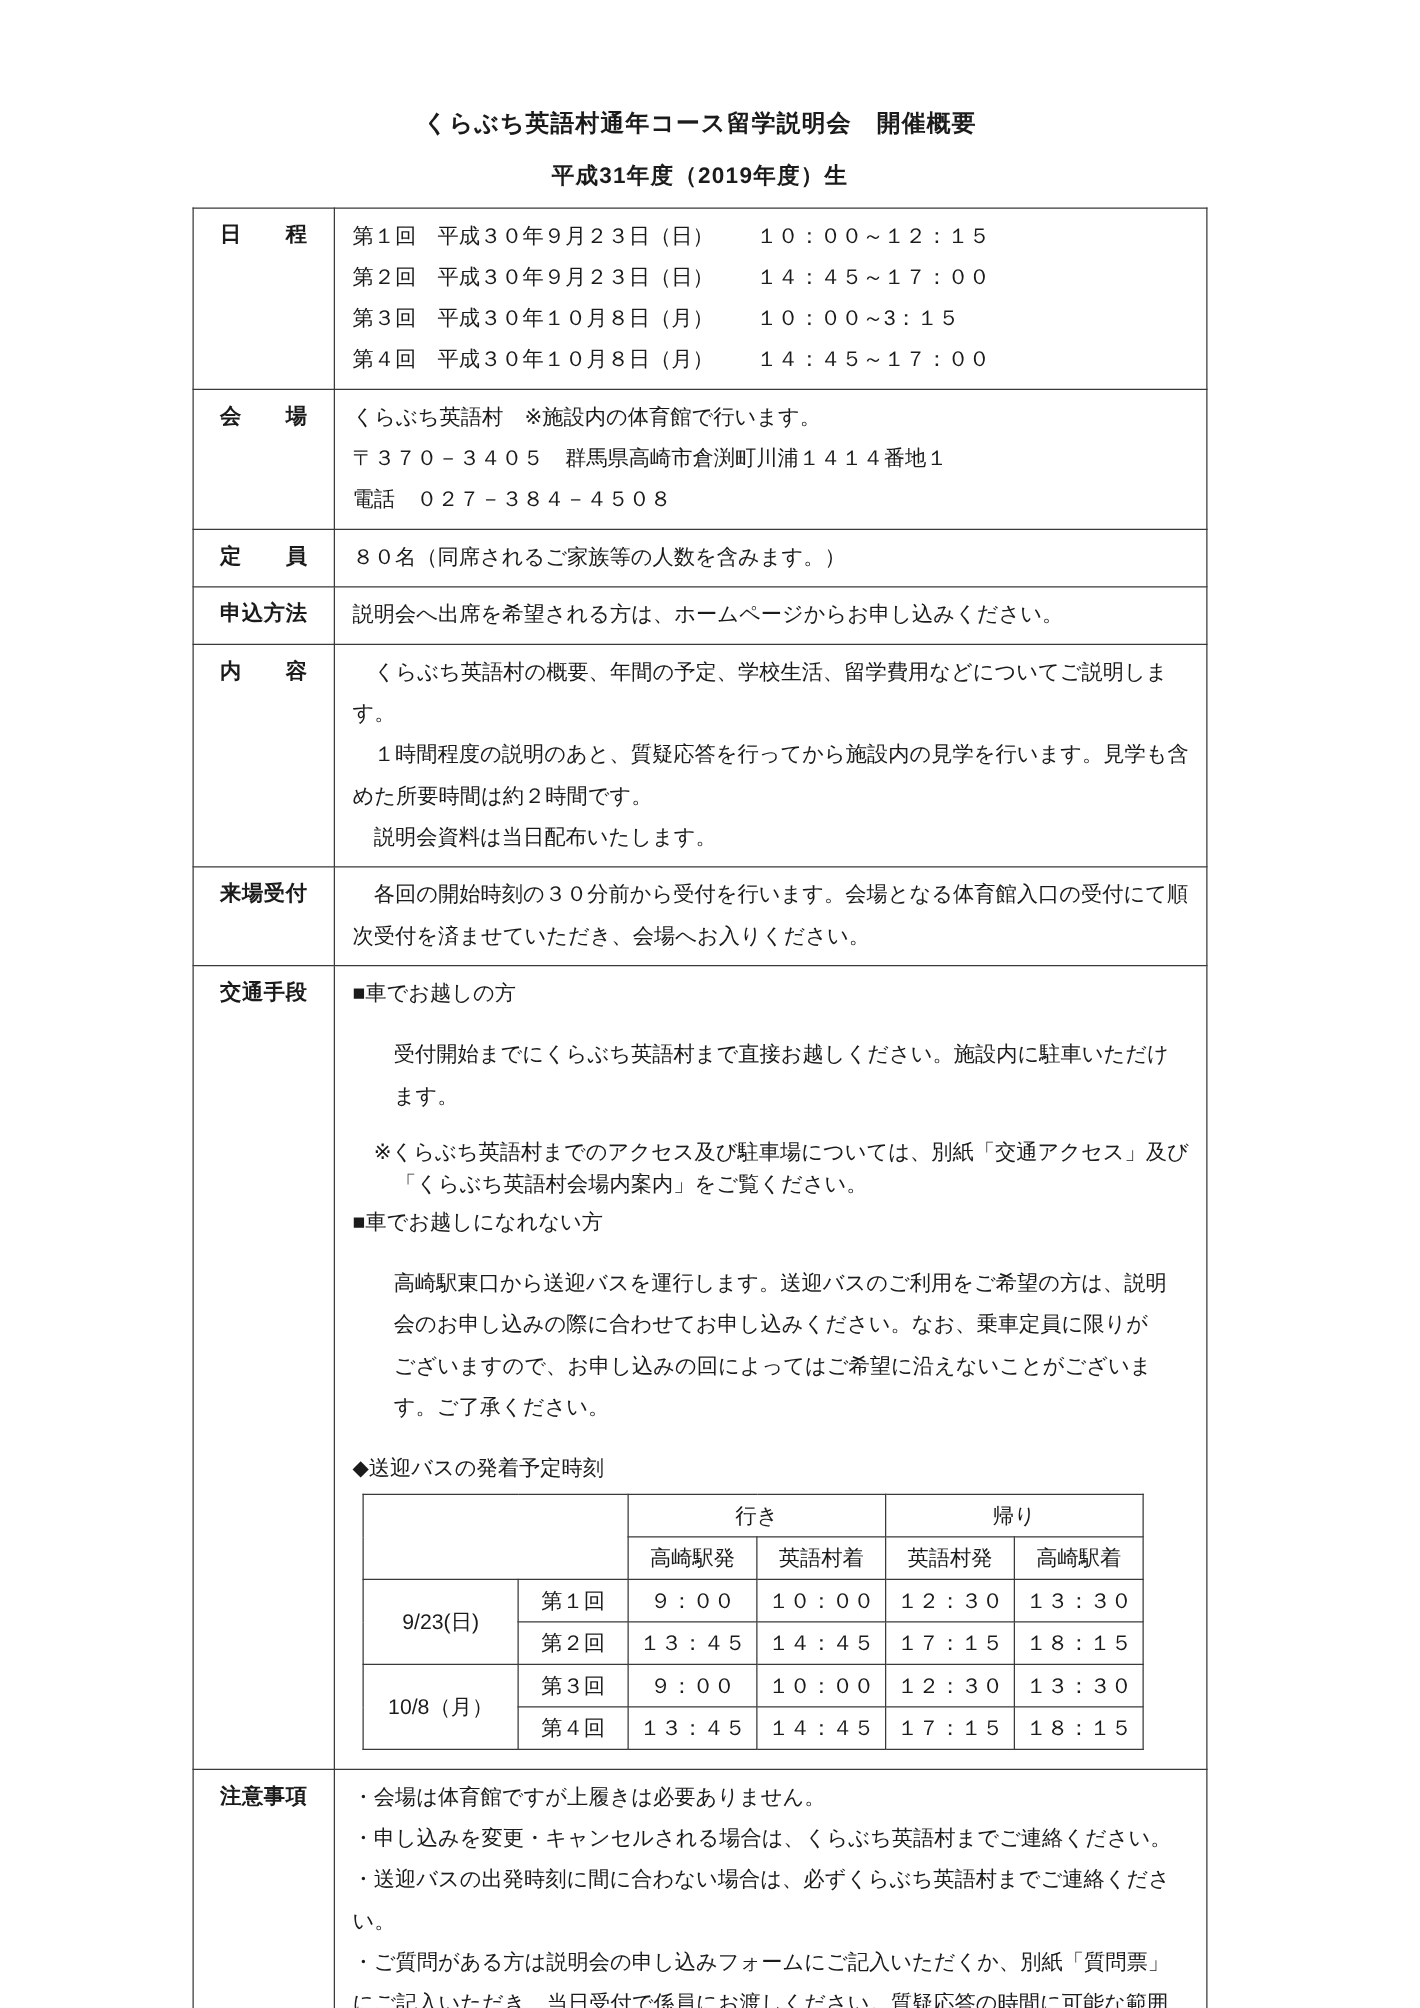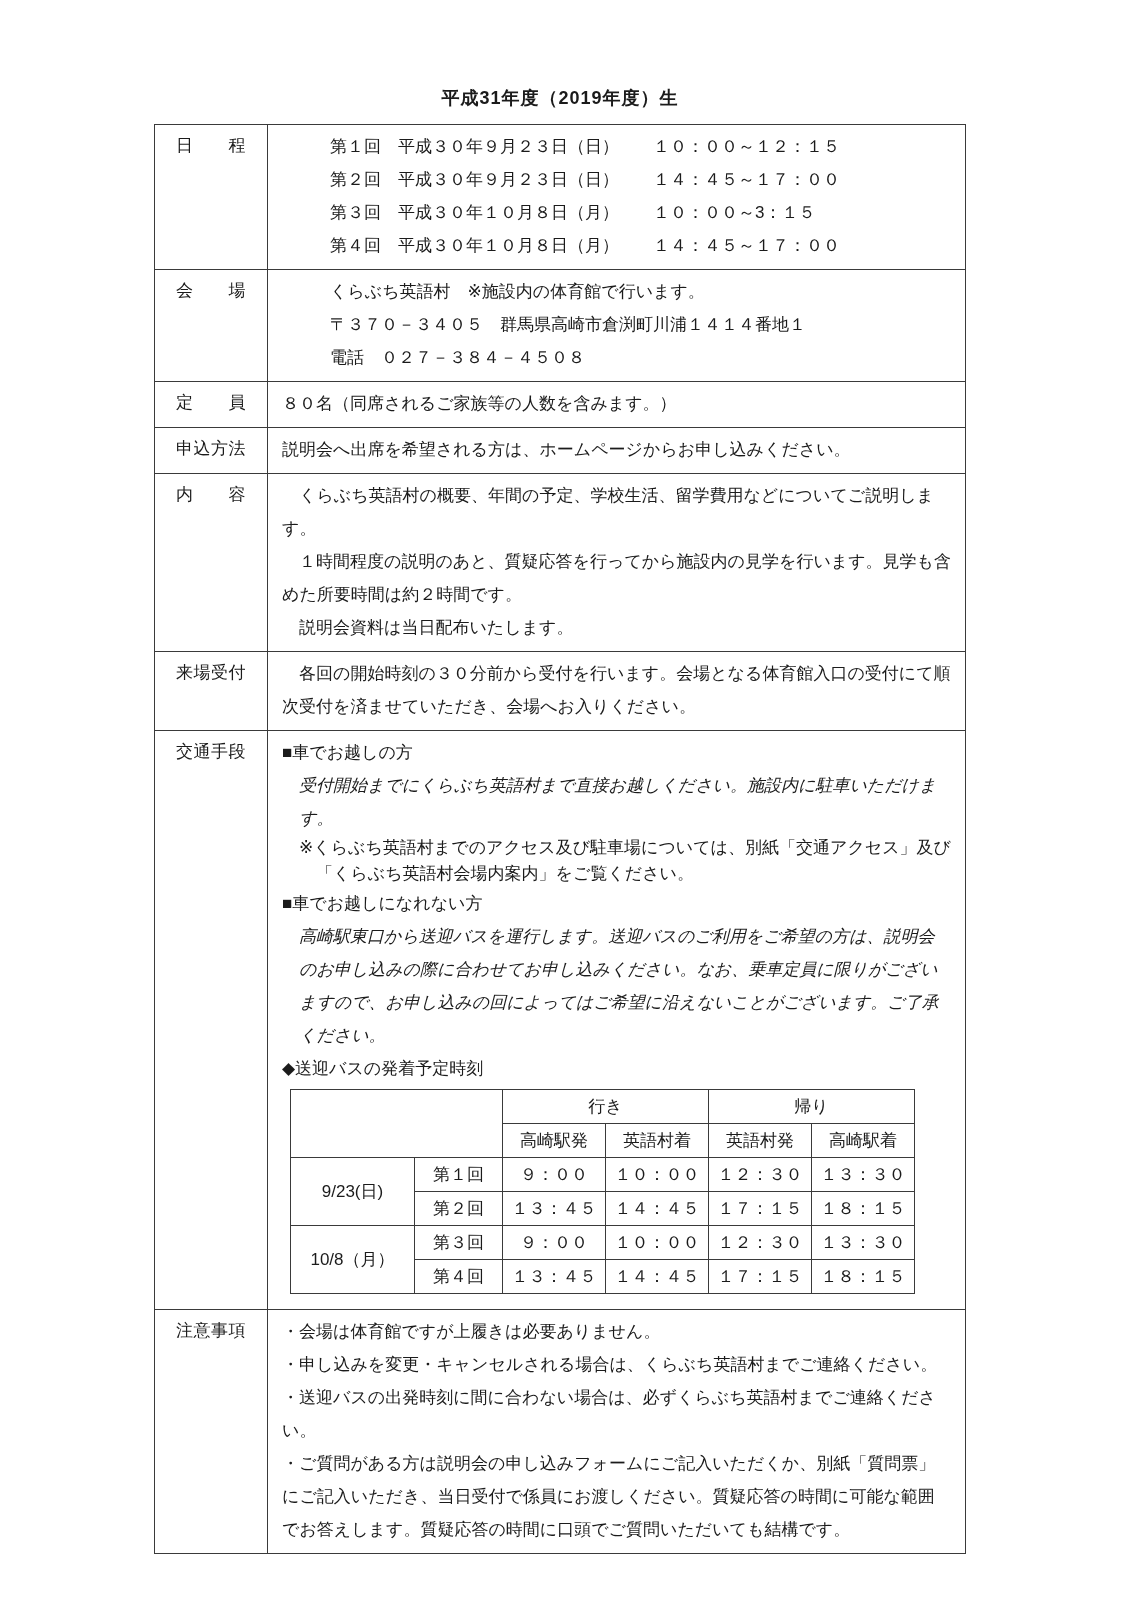--- a/index.html
+++ b/index.html
@@ -39,37 +39,37 @@
     border-collapse: collapse;
     width: 812px;
     table-layout: fixed;
   }
   table.info > tbody > tr > th,
   table.info > tbody > tr > td {
     border: 1.5px solid #3a3a3a;
   }
   th.rowlabel {
     width: 113px;
-    font-weight: 400;
+    font-weight: 700;
     font-size: 17px;
     text-align: center;
     vertical-align: top;
     padding: 9px 2px;
     letter-spacing: 0.5px;
   }
   td.rowcontent {
     font-size: 17px;
     vertical-align: top;
     padding: 5px 14px 7px 14px;
   }
-  .line { line-height: 33px; white-space: nowrap; margin-left: 48px; }
+  .line { line-height: 33px; white-space: nowrap; }
   .para { line-height: 33px; margin: 0; text-indent: 1em; }
   .plain { line-height: 33px; margin: 0; }
   .t-head { line-height: 33px; }
-  .t-body { line-height: 33px; padding-left: 1em; margin: 0; font-style: italic; }
+  .t-body { line-height: 33px; padding-left: 1em; margin: 16px; }
   .t-note { line-height: 26px; padding-left: 2em; text-indent: -1em; margin: 0; }
   .t-caption { line-height: 33px; }
   .note-item { line-height: 33px; margin: 0; }
 
   .bus-table {
     border-collapse: collapse;
     margin: 4px 0 8px 8px;
     table-layout: fixed;
   }
   .bus-table th, .bus-table td {
@@ -83,20 +83,21 @@
   .col-date { width: 124px; }
   .col-sess { width: 88px; }
   .col-time { width: 103px; }
 </style>
 </head>
 <body>
 
 <div class="page">
   <div class="doc">
 
+    <h1 class="title">くらぶち英語村通年コース留学説明会　開催概要</h1>
     <h2 class="subtitle">平成31年度（2019年度）生</h2>
 
     <table class="info">
       <tbody>
 
         <tr>
           <th class="rowlabel">日　　程</th>
           <td class="rowcontent">
             <div class="line">第１回　平成３０年９月２３日（日）　　１０：００～１２：１５</div>
             <div class="line">第２回　平成３０年９月２３日（日）　　１４：４５～１７：００</div>

